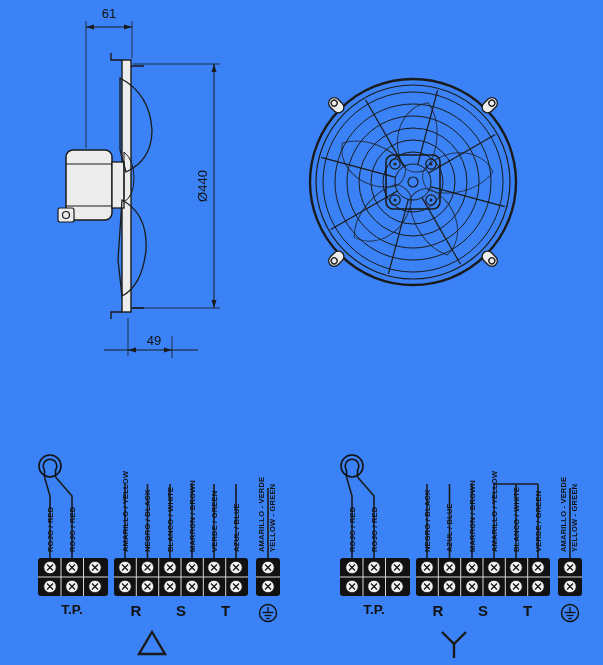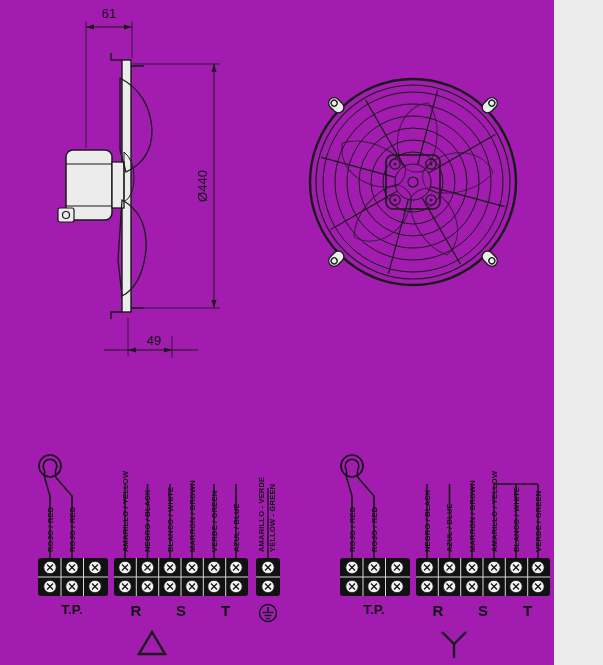--- a/index.html
+++ b/index.html
@@ -1,18 +1,18 @@
 <!DOCTYPE html>
 <html><head>
 <meta charset="utf-8">
 <style>
   *{margin:0;padding:0;box-sizing:border-box}
   html,body{background:#ececec}
   body{font-family:"Liberation Sans",sans-serif}
-  .page{position:relative;width:554px;height:665px;background:#a21caf;overflow:hidden}
+  .page{position:relative;width:603px;height:665px;background:#3b82f6;overflow:hidden}
   .abs{position:absolute}
   svg{display:block}
   .ink{stroke:#1a1a1a;fill:none}
   .thin{stroke:#1a1a1a;stroke-width:.8;fill:none}
   text{fill:#111}
   .wlabel{font-size:7.5px;font-weight:bold;letter-spacing:.2px}
   .dim{font-size:13px}
   .term{font-size:15px;font-weight:bold}
   .tpl{font-size:13.5px;font-weight:bold}
 </style>

